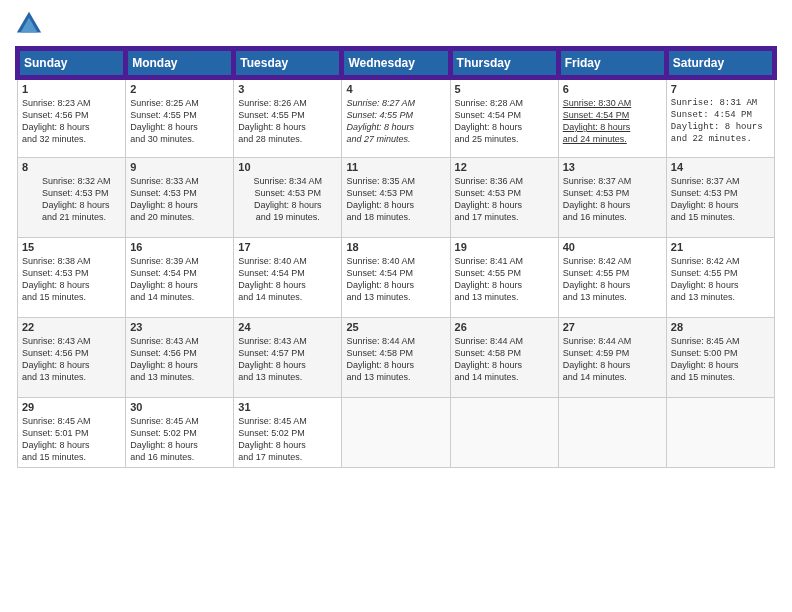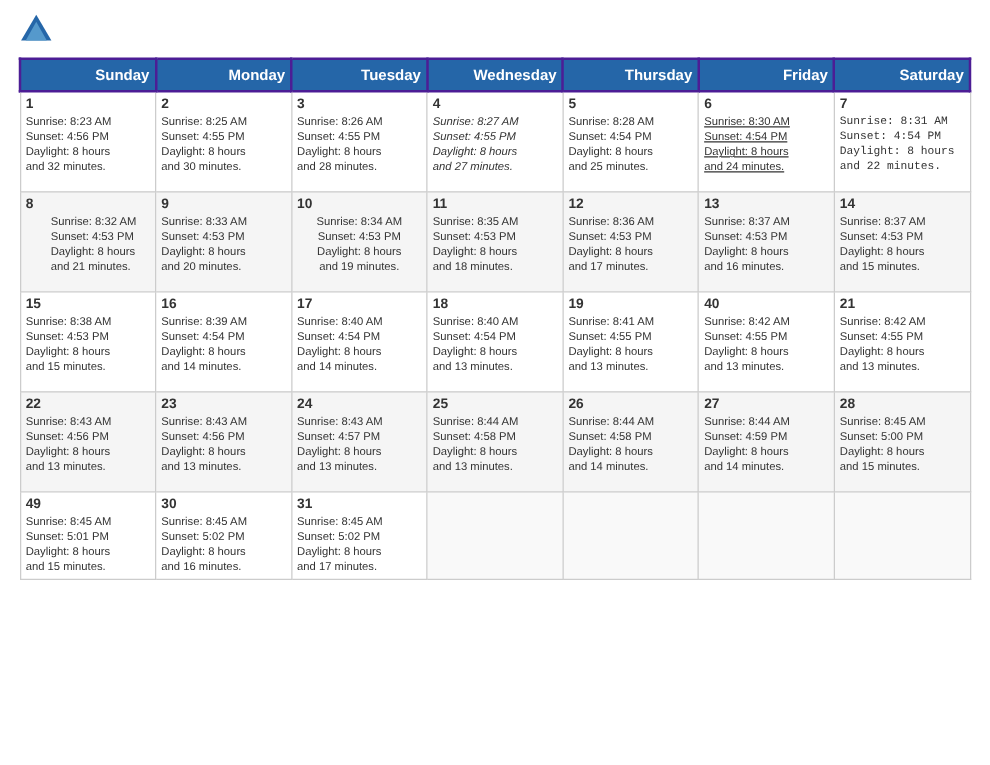--- a/index.html
+++ b/index.html
@@ -62,22 +62,22 @@
       width: 100%;
       border-collapse: collapse;
       table-layout: fixed;
     }
     .calendar th {
       background: #2566a8;
       color: #fff;
       font-size: 12px;
       font-weight: bold;
       padding: 5px 4px;
-      text-align: right;
-      border: 2px solid #4c1d95;
+      text-align: left;
+      border: 5px solid #4c1d95;
     }
     .calendar td {
       vertical-align: top;
       border: 1px solid #ccc;
       padding: 3px 4px;
       font-size: 9.2px;
       color: #333;
       background: #fff;
       height: 80px;
     }
@@ -336,21 +336,21 @@
           <td>
             <span class="day-num">28</span>
             <div class="cell-text" style="white-space: pre-line;">Sunrise: 8:45 AM
 Sunset: 5:00 PM
 Daylight: 8 hours
 and 15 minutes.</div>
           </td>
         </tr>
         <tr class="last-row">
           <td>
-            <span class="day-num">49</span>
+            <span class="day-num">29</span>
             <div class="cell-text" style="white-space: pre-line;">Sunrise: 8:45 AM
 Sunset: 5:01 PM
 Daylight: 8 hours
 and 15 minutes.</div>
           </td>
           <td>
             <span class="day-num">30</span>
             <div class="cell-text" style="white-space: pre-line;">Sunrise: 8:45 AM
 Sunset: 5:02 PM
 Daylight: 8 hours

